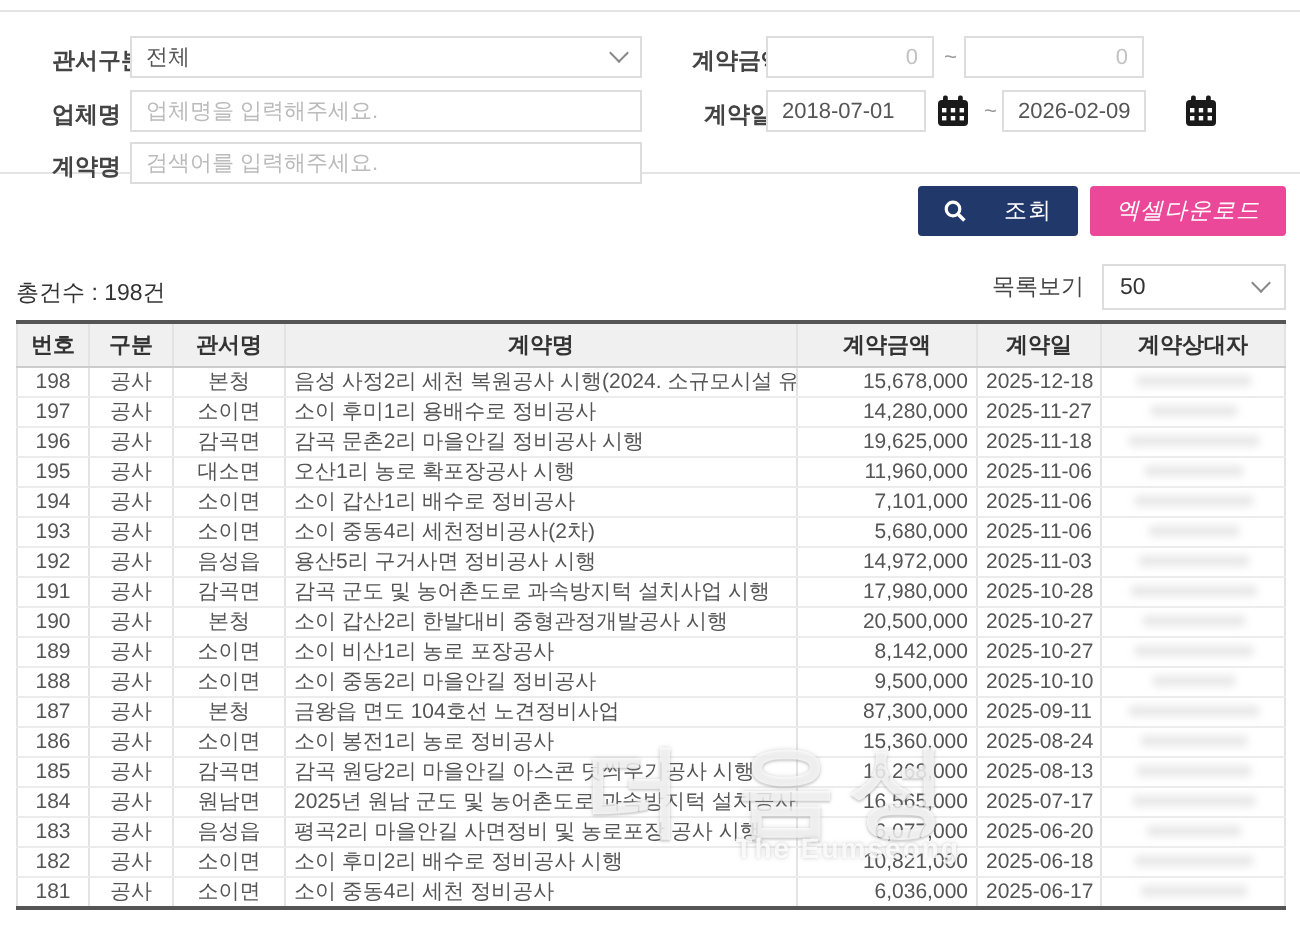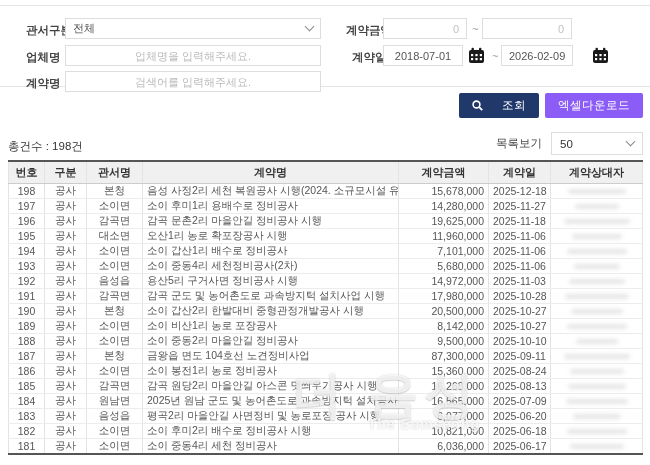--- a/index.html
+++ b/index.html
@@ -6,38 +6,38 @@
   html,body { background:#fff; }
   body { font-family:"Liberation Sans","DejaVu Sans",sans-serif; color:#555; }
   .page { position:relative; width:650px; height:465px; background:#fff; overflow:hidden; }
 
   
   .form-area { position:absolute; top:5px; left:0; width:650px; height:82px;
     border-top:1px solid #e4e4e4; border-bottom:1px solid #e4e4e4; }
   .f-label { position:absolute; font-size:11.5px; font-weight:bold; color:#444;margin-left:16px; }
   .f-box { position:absolute; height:21px; border:1px solid #ddd; background:#fff;
     font-size:11px; color:#555; display:flex; align-items:center; padding:0 7px; }
-  input.f-box { font-family:inherit; outline:none; width:100%;text-align:center; }
+  input.f-box { font-family:inherit; outline:none; width:100%; }
   input.f-box::placeholder { color:#bbb; }
   input.amt { text-align:right; }
   input.amt::placeholder { color:#c2c2c2; }
   .selectbox { justify-content:space-between; cursor:pointer; }
   .chev { width:7px; height:7px; border-right:1.5px solid #888; border-bottom:1.5px solid #888;
     transform:rotate(45deg); margin-top:-4px; }
   .tilde { position:absolute; font-size:11px; color:#999; }
   .cal { position:absolute; width:17px; height:17px; cursor:pointer; }
   .cal svg { display:block; }
 
   
   .btn-row { position:absolute; top:93px; right:7px; display:flex; gap:6px; }
   .btn { height:25px; border:none; border-radius:2px; color:#fff; font-size:11.5px;
     font-family:inherit; display:flex; align-items:center; justify-content:center;
     padding:0 13px; cursor:pointer; letter-spacing:0.5px; }
   .btn-search { background:#21386b; gap:19px; }
-  .btn-excel { background:#8b5cf6; }
+  .btn-excel { background:#ec4899;font-style:italic; }
 
   
   .total-text { position:absolute; top:139px; left:8px; font-size:11.5px; color:#333; }
   .page-size { position:absolute; top:132px; right:7px; display:flex; align-items:center; gap:9px; }
   .page-size .ps-label { font-size:11.5px; color:#444; }
   .ps-select { width:92px; height:23px; border:1px solid #ddd; font-size:11.5px; color:#333;
     display:flex; align-items:center; justify-content:space-between; padding:0 8px; cursor:pointer; }
 
   
   table.list { position:absolute; top:160px; left:8px; width:634px; border-collapse:collapse;
@@ -288,21 +288,21 @@
       <td class="c-amt">16,268,000</td>
       <td class="c-date">2025-08-13</td>
       <td class="c-party"><span class="smudge" style="width: 58px;"></span></td>
     </tr>
         <tr>
       <td class="c-no">184</td>
       <td class="c-cat">공사</td>
       <td class="c-off">원남면</td>
       <td class="c-title">2025년 원남 군도 및 농어촌도로 과속방지턱 설치공사</td>
       <td class="c-amt">16,565,000</td>
-      <td class="c-date">2025-07-09</td>
+      <td class="c-date">2025-07-17</td>
       <td class="c-party"><span class="smudge" style="width: 62px;"></span></td>
     </tr>
         <tr>
       <td class="c-no">183</td>
       <td class="c-cat">공사</td>
       <td class="c-off">음성읍</td>
       <td class="c-title">평곡2리 마을안길 사면정비 및 농로포장 공사 시행</td>
       <td class="c-amt">6,077,000</td>
       <td class="c-date">2025-06-20</td>
       <td class="c-party"><span class="smudge" style="width: 48px;"></span></td>

